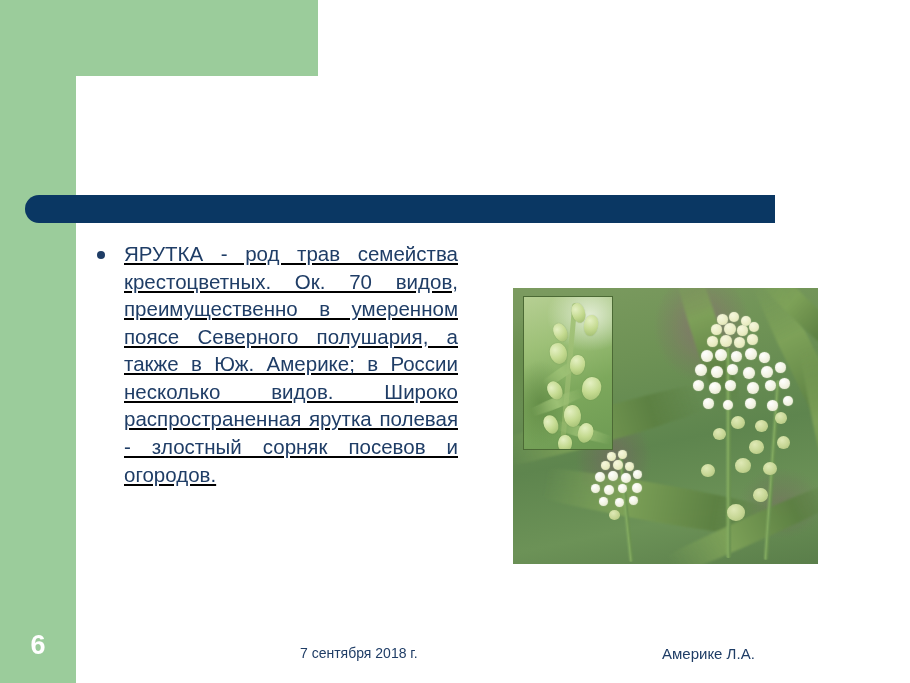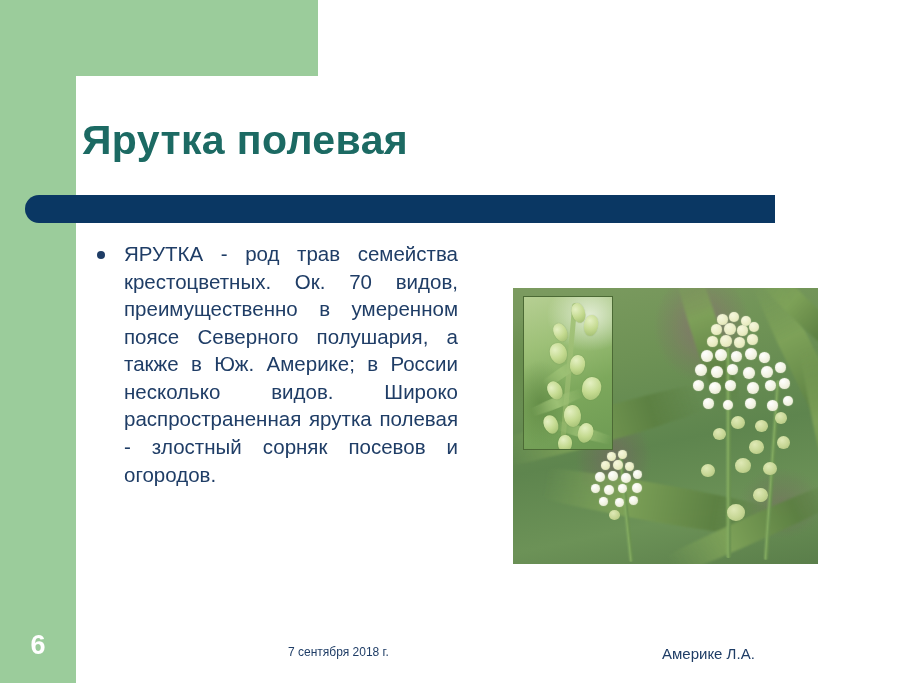--- a/index.html
+++ b/index.html
@@ -77,20 +77,21 @@
   
   .body-block {
     position: absolute;
     left: 92px;
     top: 240px;
     width: 366px;
   }
   .bullet-row {
     position: relative;
     padding-left: 32px;
+    text-decoration: underline;
   }
   .bullet-dot {
     position: absolute;
     left: 5px;
     top: 11px;
     width: 8px;
     height: 8px;
     border-radius: 50%;
     background: #1F3D66;
   }
@@ -215,23 +216,23 @@
     left: 0;
     top: 630px;
     width: 76px;
     text-align: center;
     font-size: 27px;
     font-weight: bold;
     color: #ffffff;
   }
   .footer-date {
     position: absolute;
-    left: 288px;
+    left: 300px;
     top: 645px;
-    font-size: 12px;
+    font-size: 14px;
     color: #1F3D66;
     white-space: nowrap;
     text-align: center;
   }
   .footer-author {
     position: absolute;
     left: 662px;
     top: 645px;
     font-size: 15px;
     color: #1F3D66;
@@ -240,21 +241,20 @@
 </style>
 </head>
 <body>
 
 <div id="slide">
 
   <div class="green-sidebar"></div>
   <div class="green-header"></div>
   <div class="white-notch"></div>
 
-  <div class="slide-title">Ярутка полевая</div>
 
   <div class="navy-bar"></div>
 
   <div class="body-block">
     <div class="bullet-row">
       <span class="bullet-dot"></span>
       <div class="bullet-text">ЯРУТКА - род трав семейства крестоцветных. Ок. 70 видов, преимущественно в умеренном поясе Северного полушария, а также в Юж. Америке; в России несколько видов. Широко распространенная ярутка полевая - злостный сорняк посевов и огородов.</div>
     </div>
   </div>
 

